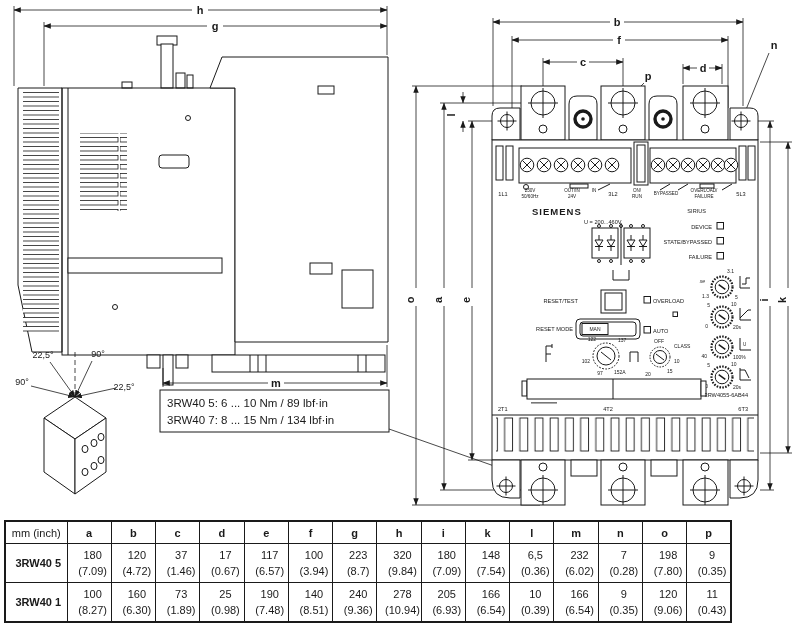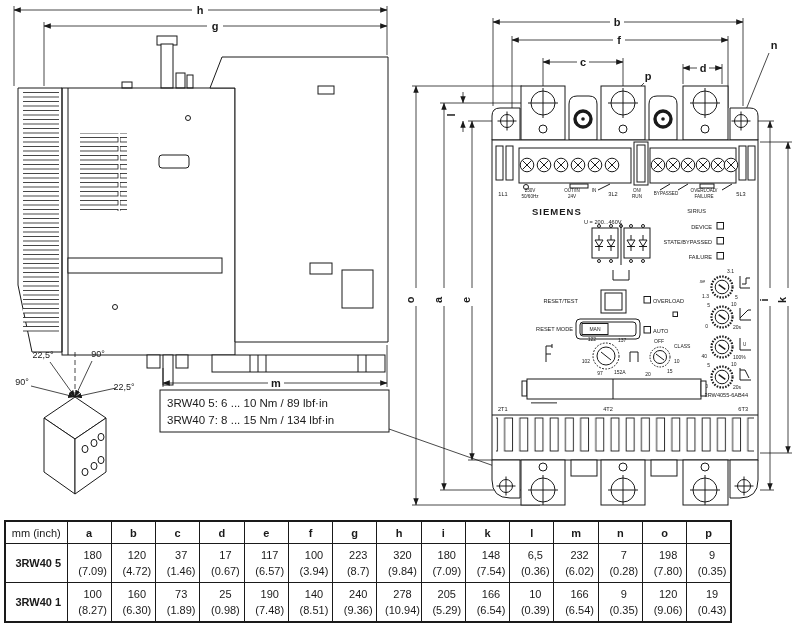--- a/index.html
+++ b/index.html
@@ -568,21 +568,21 @@
       <td>
           <div>240</div>
           <div>(9.36)</div>
         </td>
       <td>
           <div>278</div>
           <div>(10.94)</div>
         </td>
       <td>
           <div>205</div>
-          <div>(5.29)</div>
+          <div>(6.93)</div>
         </td>
       <td>
           <div>166</div>
           <div>(6.54)</div>
         </td>
       <td>
           <div>10</div>
           <div>(0.39)</div>
         </td>
       <td>
@@ -591,21 +591,21 @@
         </td>
       <td>
           <div>9</div>
           <div>(0.35)</div>
         </td>
       <td>
           <div>120</div>
           <div>(9.06)</div>
         </td>
       <td>
-          <div>19</div>
+          <div>11</div>
           <div>(0.43)</div>
         </td>
     </tr>
   </tbody>
 </table>
 
 
 
 
 </body></html>

